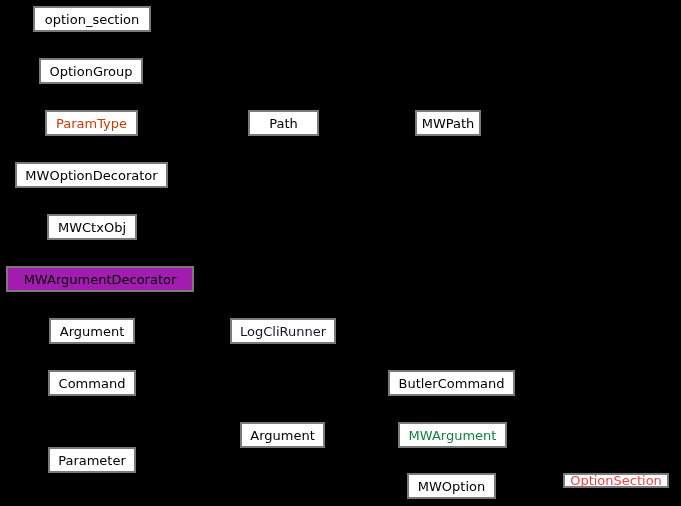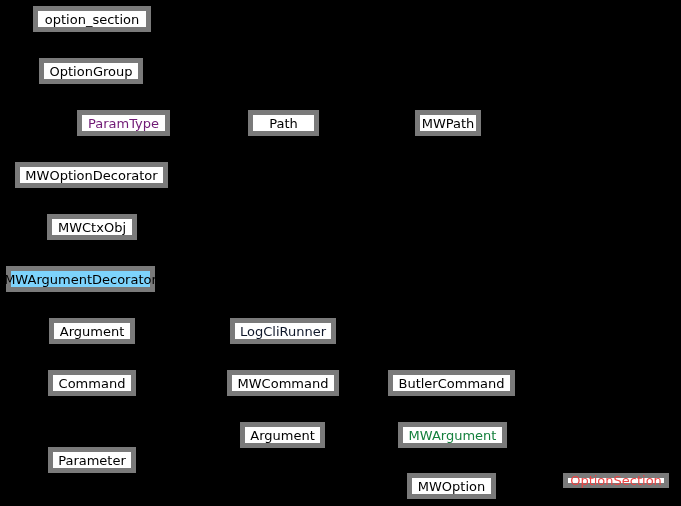--- a/index.html
+++ b/index.html
@@ -12,46 +12,45 @@
     width: 681px;
     height: 506px;
     background: #000000;
     overflow: hidden;
     font-family: "DejaVu Sans", "Liberation Sans", sans-serif;
   }
   .node {
     position: absolute;
     box-sizing: border-box;
     background: #ffffff;
-    border: 5px solid #0c4a6e;
+    border: 2px solid #0c4a6e;
     color: #000000;
     font-size: 13px;
     line-height: 1;
     display: flex;
     align-items: center;
     justify-content: center;
     white-space: nowrap;
     cursor: default;
   }
 </style>
 </head>
 <body>
 
 <div class="stage" style="background: rgb(0, 0, 0);">
   <div class="node" style="left: 33px; top: 6px; width: 118px; height: 26px; background: rgb(255, 255, 255); border-color: rgb(122, 122, 122); color: rgb(0, 0, 0);">option_section</div>
   <div class="node" style="left: 39px; top: 58px; width: 104px; height: 26px; background: rgb(255, 255, 255); border-color: rgb(122, 122, 122); color: rgb(0, 0, 0); text-align: right;">OptionGroup</div>
-  <div class="node" style="left: 45px; top: 110px; width: 93px; height: 26px; background: rgb(255, 255, 255); border-color: rgb(122, 122, 122); color: #701a75; margin-left: 32px;">ParamType</div>
+  <div class="node" style="left: 45px; top: 110px; width: 93px; height: 26px; background: rgb(255, 255, 255); border-color: rgb(122, 122, 122); color: #c2410c;">ParamType</div>
   <div class="node" style="left: 248px; top: 110px; width: 71px; height: 26px; background: rgb(255, 255, 255); border-color: rgb(122, 122, 122); color: rgb(0, 0, 0);">Path</div>
   <div class="node" style="left: 415px; top: 110px; width: 66px; height: 26px; background: rgb(255, 255, 255); border-color: rgb(122, 122, 122); color: rgb(0, 0, 0);">MWPath</div>
   <div class="node" style="left: 15px; top: 162px; width: 153px; height: 26px; background: rgb(255, 255, 255); border-color: rgb(122, 122, 122); color: rgb(0, 0, 0);">MWOptionDecorator</div>
   <div class="node" style="left: 47px; top: 214px; width: 90px; height: 26px; background: rgb(255, 255, 255); border-color: rgb(122, 122, 122); color: rgb(0, 0, 0);">MWCtxObj</div>
-  <div class="node" style="left: 6px; top: 266px; width: 149px; height: 26px; background: #7dd3fc; border-color: rgb(122, 122, 122); color: rgb(0, 0, 0);">MWArgumentDecorator</div>
+  <div class="node" style="left: 6px; top: 266px; width: 188px; height: 26px; background: #a21caf; border-color: rgb(122, 122, 122); color: rgb(0, 0, 0);">MWArgumentDecorator</div>
   <div class="node" style="left: 49px; top: 318px; width: 86px; height: 26px; background: rgb(255, 255, 255); border-color: rgb(122, 122, 122); color: rgb(0, 0, 0);">Argument</div>
   <div class="node" style="left: 230px; top: 318px; width: 106px; height: 26px; background: rgb(255, 255, 255); border-color: rgb(122, 122, 122); color: #0f172a;">LogCliRunner</div>
   <div class="node" style="left: 48px; top: 370px; width: 88px; height: 26px; background: rgb(255, 255, 255); border-color: rgb(122, 122, 122); color: rgb(0, 0, 0);">Command</div>
-  <div class="node" style="left: 227px; top: 370px; width: 112px; height: 26px; background: rgb(255, 255, 255); border-color: rgb(122, 122, 122); color: rgb(0, 0, 0);">MWCommand</div>
   <div class="node" style="left: 388px; top: 370px; width: 127px; height: 26px; background: rgb(255, 255, 255); border-color: rgb(122, 122, 122); color: rgb(0, 0, 0);">ButlerCommand</div>
   <div class="node" style="left: 240px; top: 422px; width: 85px; height: 26px; background: rgb(255, 255, 255); border-color: rgb(122, 122, 122); color: rgb(0, 0, 0);">Argument</div>
   <div class="node" style="left: 398px; top: 422px; width: 109px; height: 26px; background: rgb(255, 255, 255); border-color: rgb(122, 122, 122); color: #15803d;">MWArgument</div>
   <div class="node" style="left: 48px; top: 447px; width: 88px; height: 26px; background: rgb(255, 255, 255); border-color: rgb(122, 122, 122); color: rgb(0, 0, 0);">Parameter</div>
   <div class="node" style="left: 407px; top: 473px; width: 89px; height: 26px; background: rgb(255, 255, 255); border-color: rgb(122, 122, 122); color: rgb(0, 0, 0);">MWOption</div>
   <div class="node" style="left: 563px; top: 473px; width: 106px; height: 15px; background: rgb(255, 255, 255); border-color: rgb(122, 122, 122); color: #ef4444;">OptionSection</div>
 </div>
 
 </body></html>

